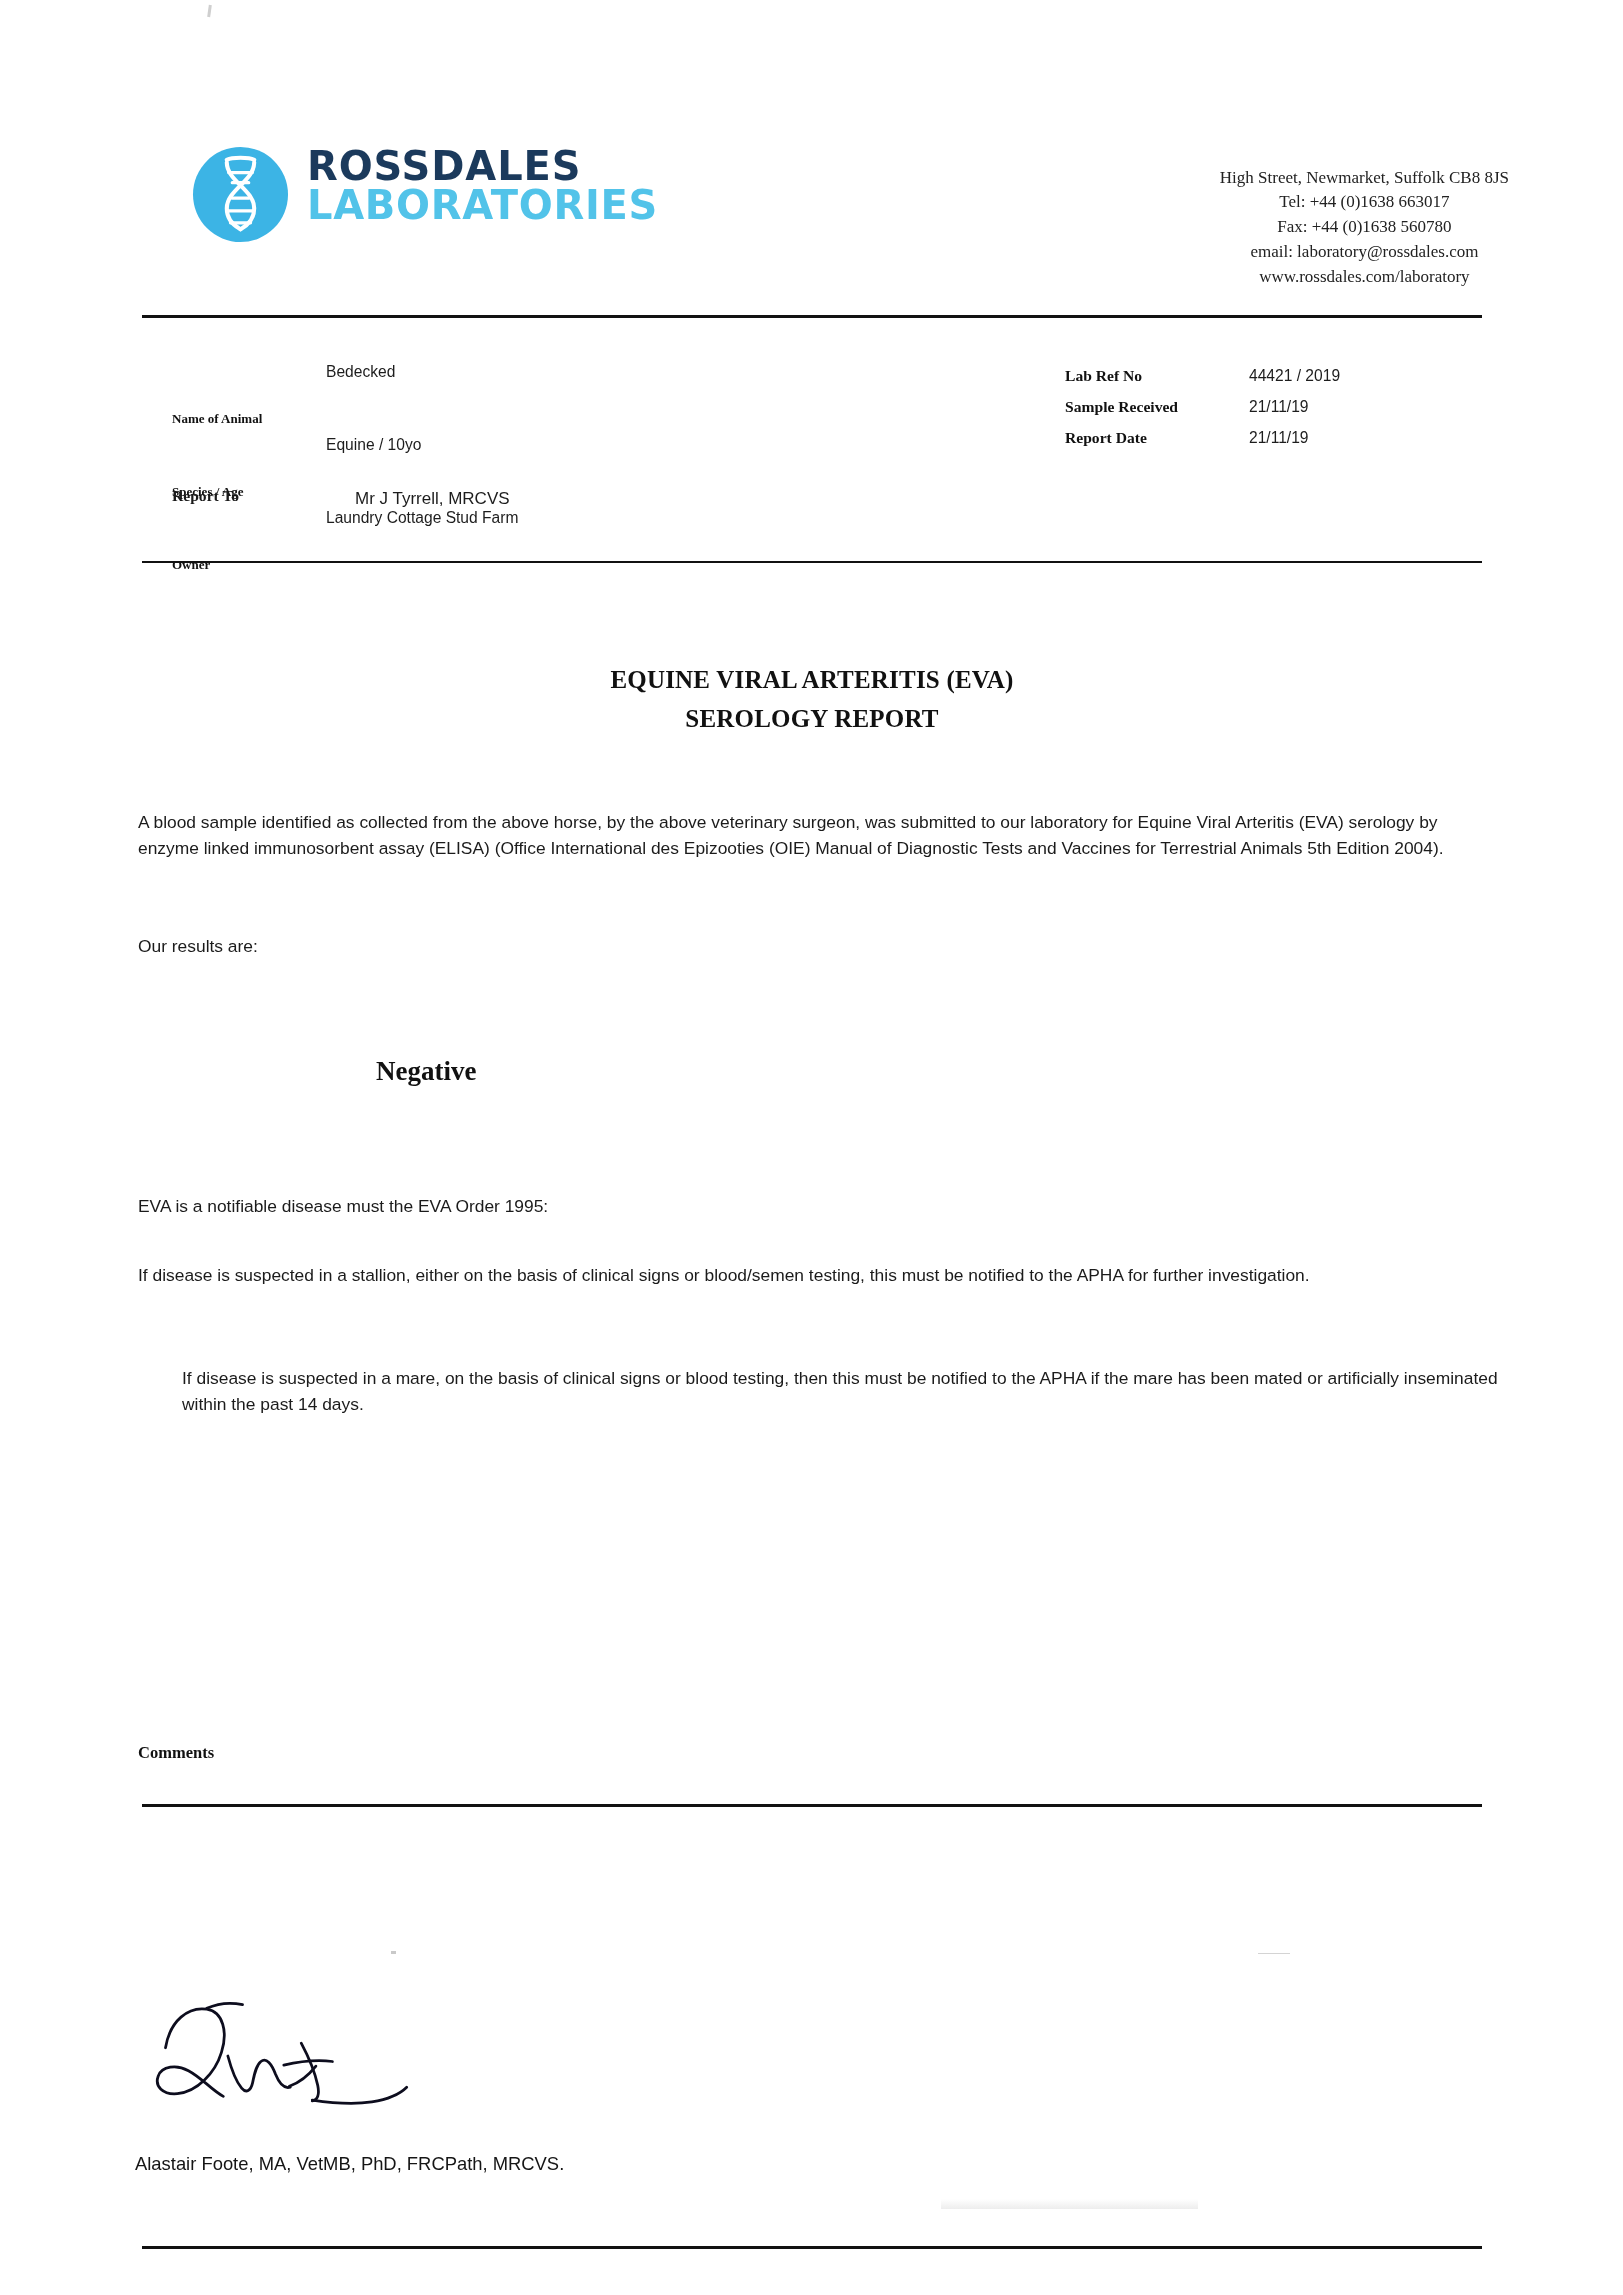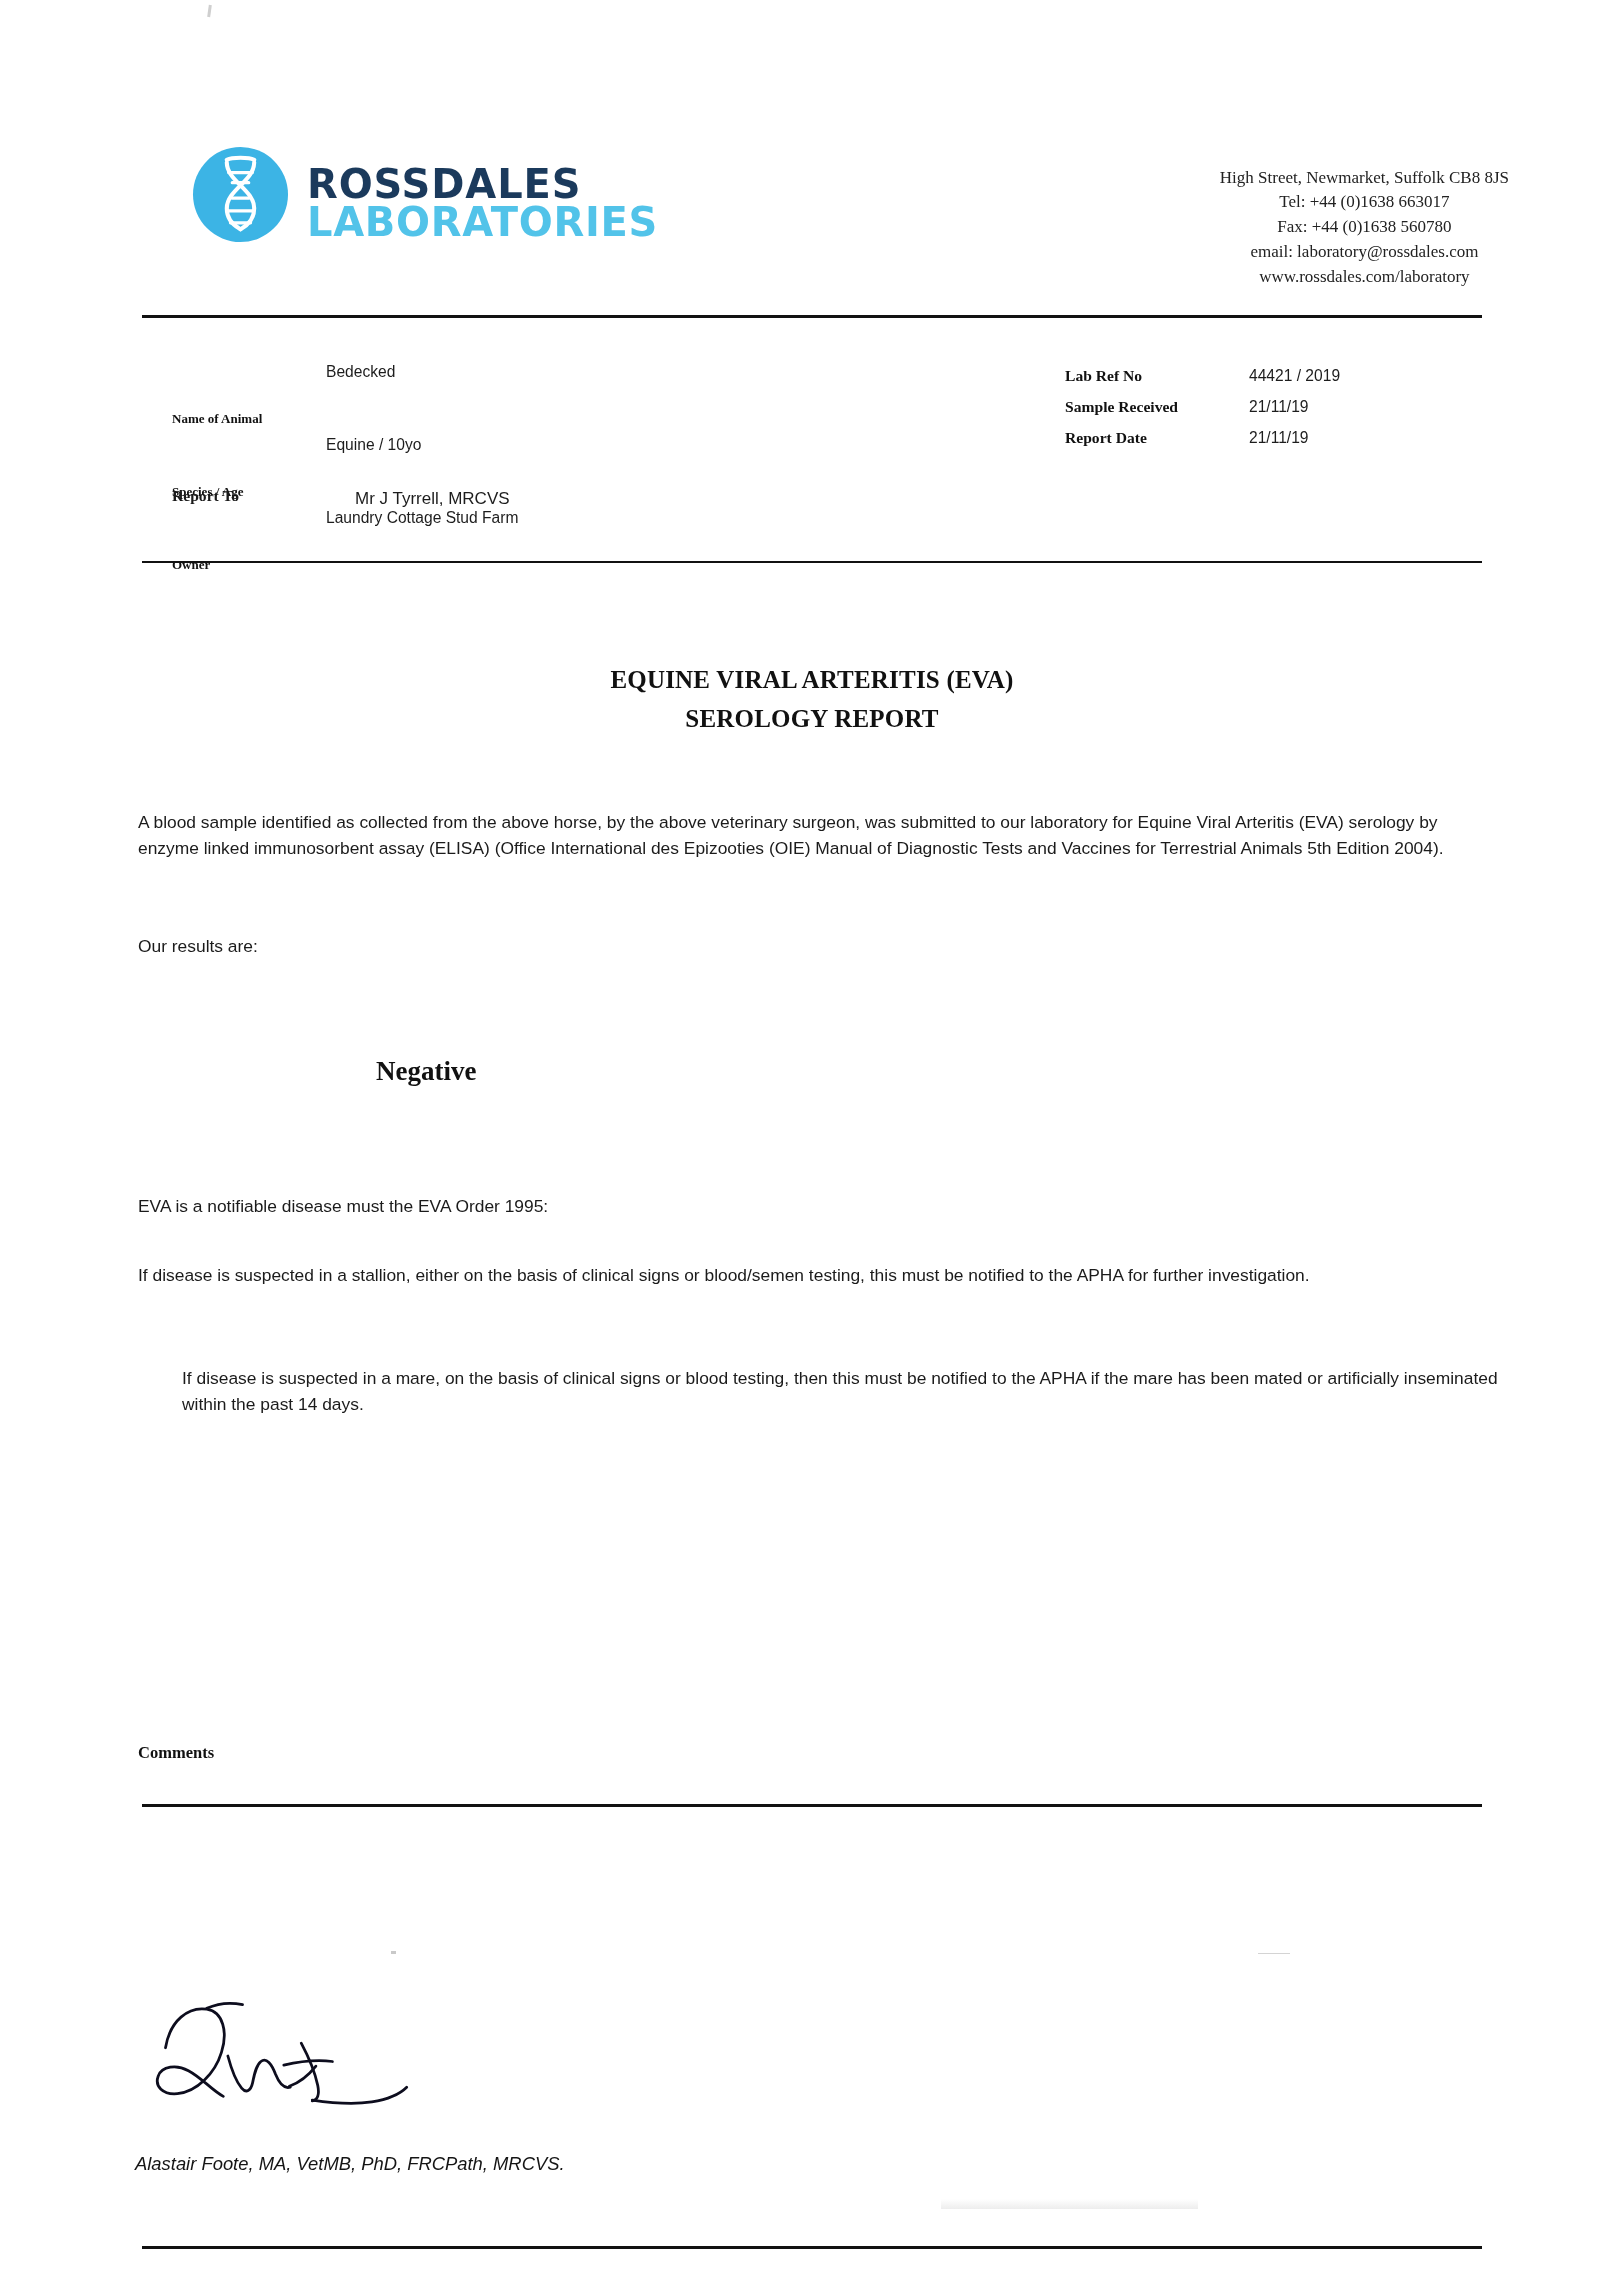--- a/index.html
+++ b/index.html
@@ -40,21 +40,21 @@
     right: 0;
     top: 138px;
     height: 152px;
   }
 
   .logo-block {
     position: absolute;
     left: 193px;
     top: 9.2px;
     display: flex;
-    align-items: flex-end;
+    align-items: flex-start;
   }
 
   .dna-badge {
     width: 95px;
     height: 95px;
     border-radius: 50%;
     background: #3cb4e5;
     position: relative;
     flex: 0 0 auto;
   }
@@ -262,21 +262,20 @@
     height: 147px;
   }
 
   .sign-name {
     position: absolute;
     left: 135px;
     top: 2153px;
     font-family: "Liberation Sans", sans-serif;
     font-size: 18.4px;
     color: #151515;
-    font-style: italic;
   }
 
   .scan-smudge {
     position: absolute;
     left: 941px;
     top: 2199px;
     width: 257px;
     height: 10px;
     background: linear-gradient(to bottom, #ffffff, #ededed);
   }

